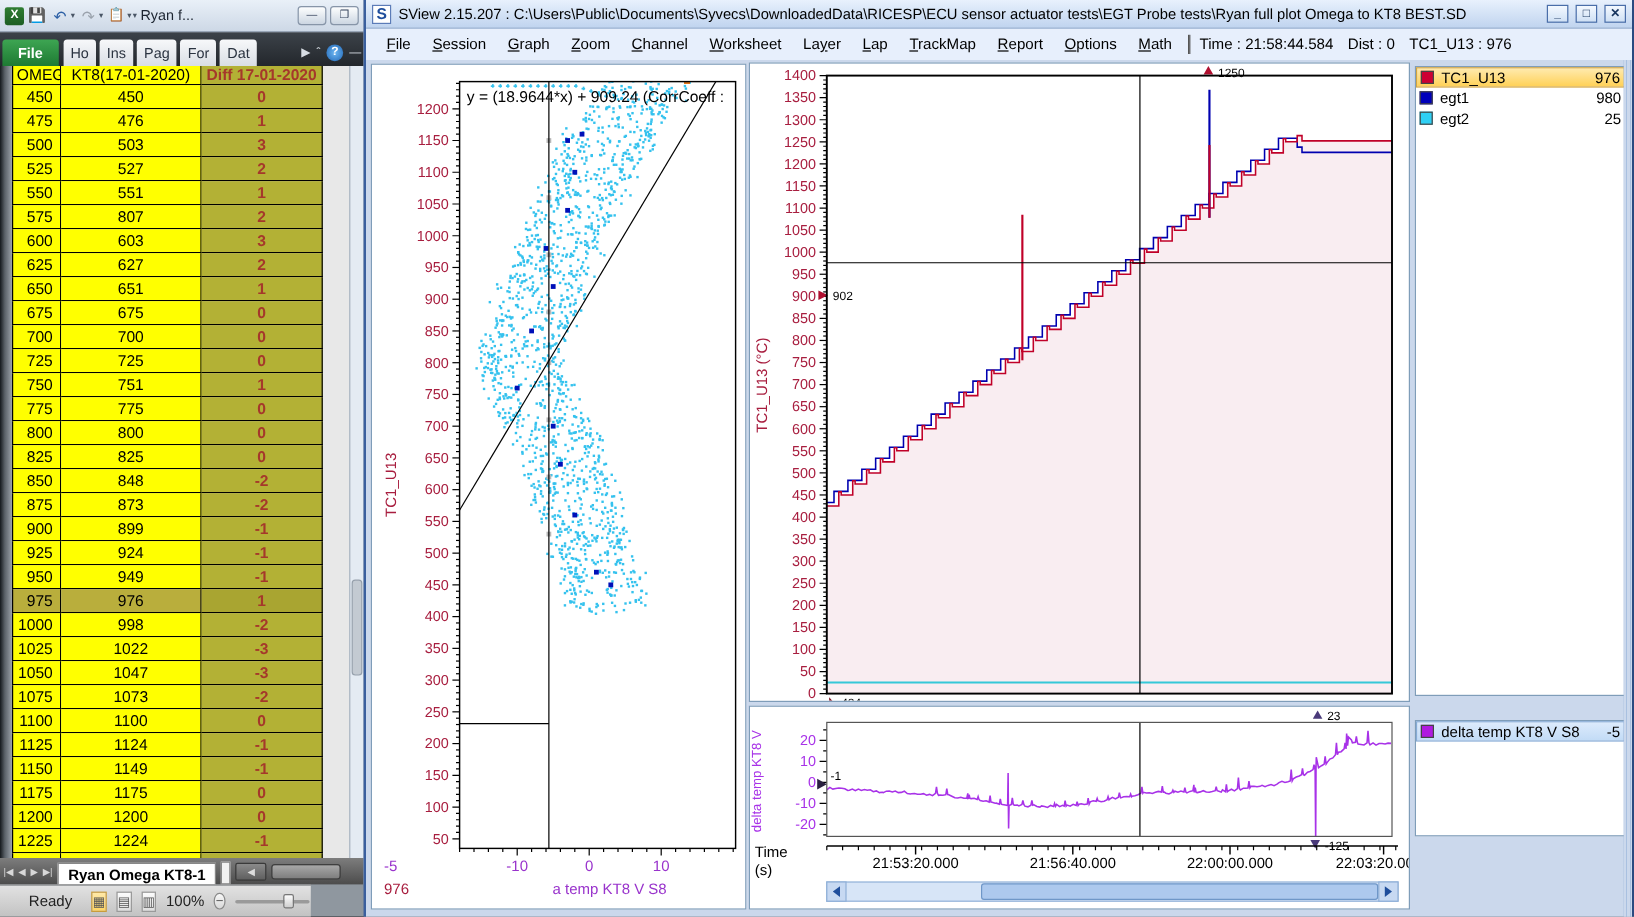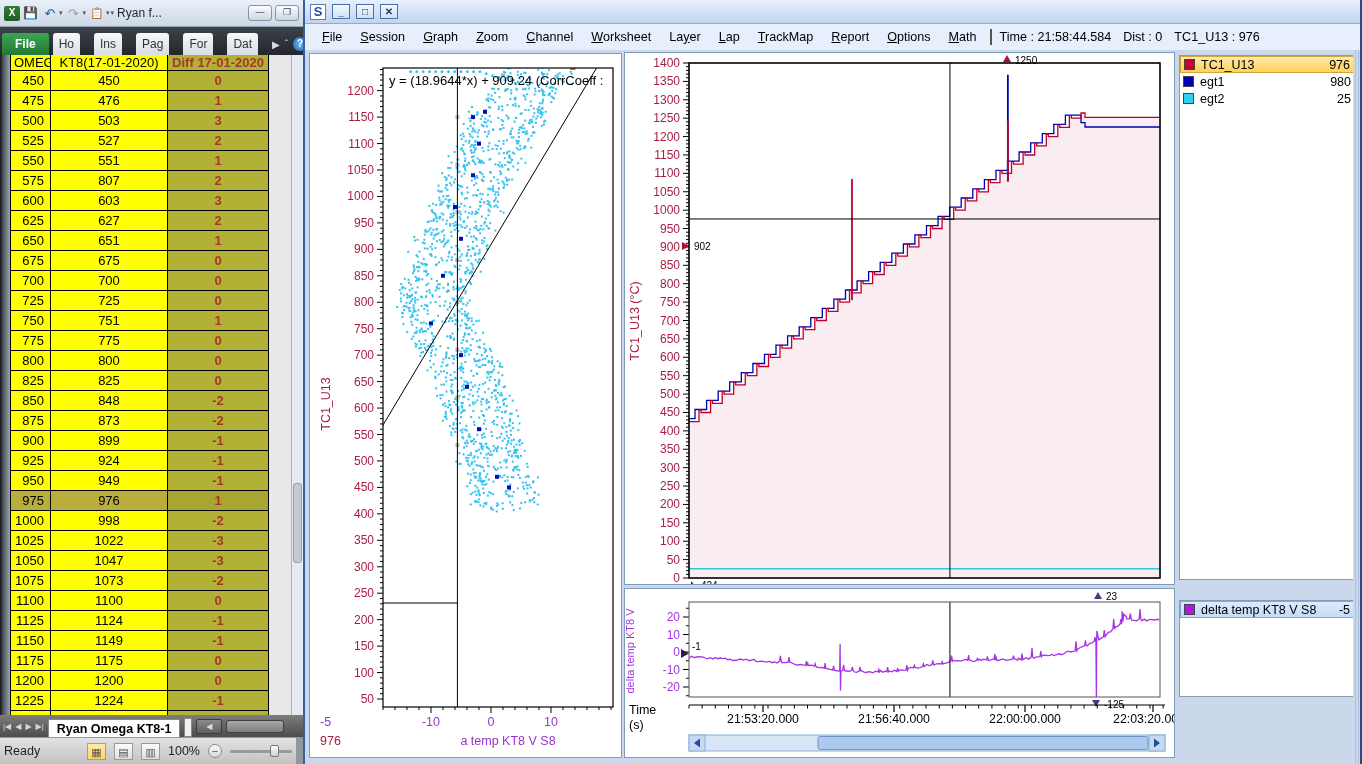--- a/index.html
+++ b/index.html
@@ -20,21 +20,21 @@
   .paste-ic{color:#7a6a4a;font-size:11px;}
   .caret{font-size:7px;color:#4a5666;margin-left:-2px;}
   .xl-title-text{font-size:12px;color:#1c2430;margin-left:0;white-space:nowrap;overflow:hidden;flex:1;}
   .win-btn{width:24px;height:16px;border:1px solid #8795a8;border-radius:3px;
     background:linear-gradient(#fdfefe,#ccd6e2);color:#33415a;font-size:9px;line-height:13px;text-align:center;}
   .xl-ribbonbar{position:absolute;left:0;top:27px;width:303px;height:28px;background:linear-gradient(#3c4249,#23272c);
     display:flex;align-items:flex-end;padding:0 2px;}
   .xl-file-tab{background:linear-gradient(#3da552,#1e7a33);color:#fff;font-size:12px;font-weight:bold;
     padding:4px 13px;border-radius:3px 3px 0 0;margin-right:4px;}
   .xl-tab{background:linear-gradient(#f7f8fa,#d9dee4);color:#2a3340;font-size:12px;padding:4px 6px;
-    border-radius:3px 3px 0 0;margin-right:14px;max-width:34px;white-space:nowrap;overflow:hidden;}
+    border-radius:3px 3px 0 0;margin-right:3px;max-width:34px;white-space:nowrap;overflow:hidden;}
   .xl-ribbon-right{margin-left:auto;display:flex;align-items:center;gap:5px;padding-bottom:4px;}
   .rb-ic{color:#d7dde4;font-size:10px;}
   .help-ic{width:14px;height:14px;border-radius:50%;background:radial-gradient(#6db7f2,#1f64b4);
     color:#fff;font-size:10px;font-weight:bold;text-align:center;line-height:14px;}
   #xl-grid{position:absolute;left:0;top:55px;width:291px;height:660px;overflow:hidden;background:#e8e8e8;}
   .xl-left-edge{position:absolute;left:0;top:0;width:10px;height:660px;
     background:linear-gradient(90deg,#14181c,#5a6168 40%,#9aa1a8);}
   .grid-inner{position:absolute;left:10px;top:0;width:281px;}
   .xl-row{display:flex;height:20px;}
   .xl-row.hdr{height:16px;}
@@ -51,23 +51,23 @@
   .xl-vthumb{position:absolute;left:1px;top:428px;width:9px;height:80px;background:#c3cad2;border:1px solid #96a0ac;border-radius:3px;}
   .xl-tabbar{position:absolute;left:0;top:715px;width:303px;height:22px;
     background:linear-gradient(#7d7d7d,#4c4c4c);display:flex;align-items:center;padding:0 3px;gap:4px;}
   .tab-nav{color:#d8d8d8;font-size:8px;}
   .sheet-tab{background:#fff;color:#000;font-size:12.5px;font-weight:bold;padding:2px 8px;height:18px;margin-top:3px;
     border:1px solid #888;border-bottom:none;white-space:nowrap;}
   .tab-sliver{width:8px;height:19px;margin-top:3px;background:#f2f2f2;border:1px solid #888;}
   .tab-scroll-btn{width:26px;height:15px;background:linear-gradient(#8a8a8a,#5f5f5f);border:1px solid #3a3a3a;
     color:#ddd;font-size:8px;text-align:center;line-height:14px;border-radius:2px;}
   .hscroll-pill{width:58px;height:13px;background:linear-gradient(#a8a8a8,#7e7e7e);border:1px solid #3f3f3f;border-radius:3px;}
-  .xl-statusbar{position:absolute;left:0;top:737px;width:296px;height:27px;
+  .xl-statusbar{position:absolute;left:0;top:737px;width:259px;height:27px;
     background:linear-gradient(#e2e2e2,#c2c2c2);border-top:1px solid #979797;
-    display:flex;align-items:center;padding:0 4px;gap:8px;font-size:12.5px;color:#222;}
+    display:flex;align-items:center;padding:0 24px;gap:8px;font-size:12.5px;color:#222;}
   .view-ic{width:19px;height:17px;border:1px solid #9a9a9a;background:linear-gradient(#fcfcfc,#dedede);
     font-size:11px;text-align:center;line-height:16px;color:#555;}
   .view-ic.on{background:linear-gradient(#ffe9a8,#ffd564);border-color:#c89c3c;}
   .zoom-slider{position:relative;width:62px;height:14px;}
   .zoom-track{position:absolute;left:0;top:6px;width:62px;height:3px;background:#9a9a9a;border-radius:2px;}
   .zoom-thumb{position:absolute;left:40px;top:1px;width:9px;height:12px;background:linear-gradient(#fdfdfd,#cfcfcf);
     border:1px solid #777;border-radius:2px;}
   .zoom-minus{width:14px;height:14px;border-radius:50%;border:1px solid #8a8a8a;background:linear-gradient(#f8f8f8,#d8d8d8);
     color:#555;text-align:center;line-height:12px;font-size:11px;}
 
@@ -338,20 +338,21 @@
       <span class="zoom-slider">
         <span class="zoom-track"></span>
         <span class="zoom-thumb"></span>
       </span>
     </div>
   </div>
 
   <div id="sview">
     <div class="sv-titlebar">
       <span class="sv-logo">S</span>
+      <span class="sv-title-text">SView 2.15.207  :  C:\Users\Public\Documents\Syvecs\DownloadedData\RICESP\ECU sensor actuator tests\EGT Probe tests\Ryan full plot Omega to KT8 BEST.SD</span>
       <span class="sv-winbtn">_</span>
       <span class="sv-winbtn">□</span>
       <span class="sv-winbtn">✕</span>
     </div>
     <div class="sv-menubar" id="sv-menu">
         <span class="sv-menu-item"><u>F</u>ile</span>
         <span class="sv-menu-item"><u>S</u>ession</span>
         <span class="sv-menu-item"><u>G</u>raph</span>
         <span class="sv-menu-item"><u>Z</u>oom</span>
         <span class="sv-menu-item"><u>C</u>hannel</span>

